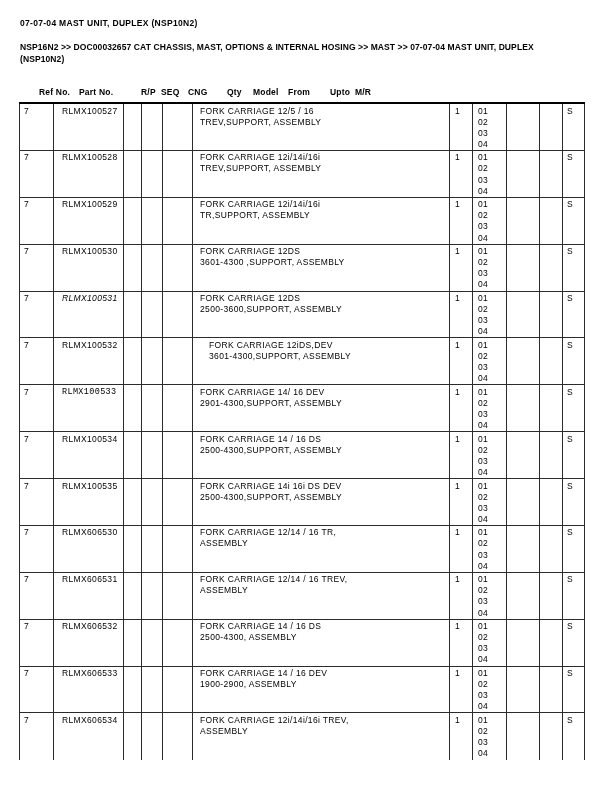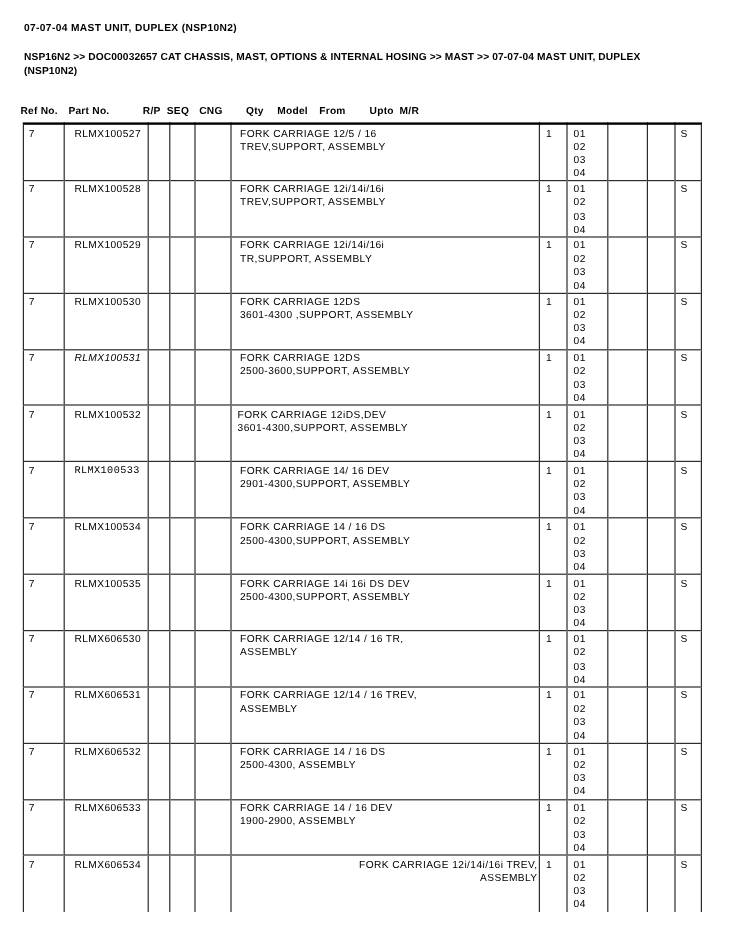--- a/index.html
+++ b/index.html
@@ -26,21 +26,21 @@
     left: 20px;
     top: 42px;
     width: 560px;
     font-size: 8.5px;
     font-weight: bold;
     line-height: 11.6px;
     letter-spacing: 0.1px;
   }
   .thead-row {
     position: absolute;
-    left: 14px;
+    left: 36px;
     top: 87px;
     display: flex;
     font-size: 8.5px;
     font-weight: bold;
     letter-spacing: 0.2px;
   }
   .hcell {
     box-sizing: border-box;
     white-space: nowrap;
     overflow: visible;
@@ -185,21 +185,21 @@
           <td style="padding-left: 2px;"></td>
           <td style="padding-left: 2px;"></td>
           <td style="padding-left: 4px;">S</td>
         </tr>
         <tr>
           <td style="padding-left: 4px;">7</td>
           <td style="padding-left: 8px;">RLMX100532</td>
           <td style="padding-left: 2px;"></td>
           <td style="padding-left: 2px;"></td>
           <td style="padding-left: 2px;"></td>
-          <td style="padding-left: 5px;">FORK CARRIAGE 12iDS,DEV
+          <td style="padding-left: 16px;">FORK CARRIAGE 12iDS,DEV
 3601-4300,SUPPORT, ASSEMBLY</td>
           <td style="padding-left: 5px;">1</td>
           <td style="padding-left: 5px;">01
 02
 03
 04</td>
           <td style="padding-left: 2px;"></td>
           <td style="padding-left: 2px;"></td>
           <td style="padding-left: 4px;">S</td>
         </tr>
@@ -321,21 +321,21 @@
           <td style="padding-left: 2px;"></td>
           <td style="padding-left: 2px;"></td>
           <td style="padding-left: 4px;">S</td>
         </tr>
         <tr>
           <td style="padding-left: 4px;">7</td>
           <td style="padding-left: 8px;">RLMX606534</td>
           <td style="padding-left: 2px;"></td>
           <td style="padding-left: 2px;"></td>
           <td style="padding-left: 2px;"></td>
-          <td style="padding-left: 7px; text-align: right;">FORK CARRIAGE 12i/14i/16i TREV,
+          <td style="padding-left: 7px;">FORK CARRIAGE 12i/14i/16i TREV,
 ASSEMBLY</td>
           <td style="padding-left: 5px;">1</td>
           <td style="padding-left: 5px;">01
 02
 03
 04</td>
           <td style="padding-left: 2px;"></td>
           <td style="padding-left: 2px;"></td>
           <td style="padding-left: 4px;">S</td>
         </tr>

